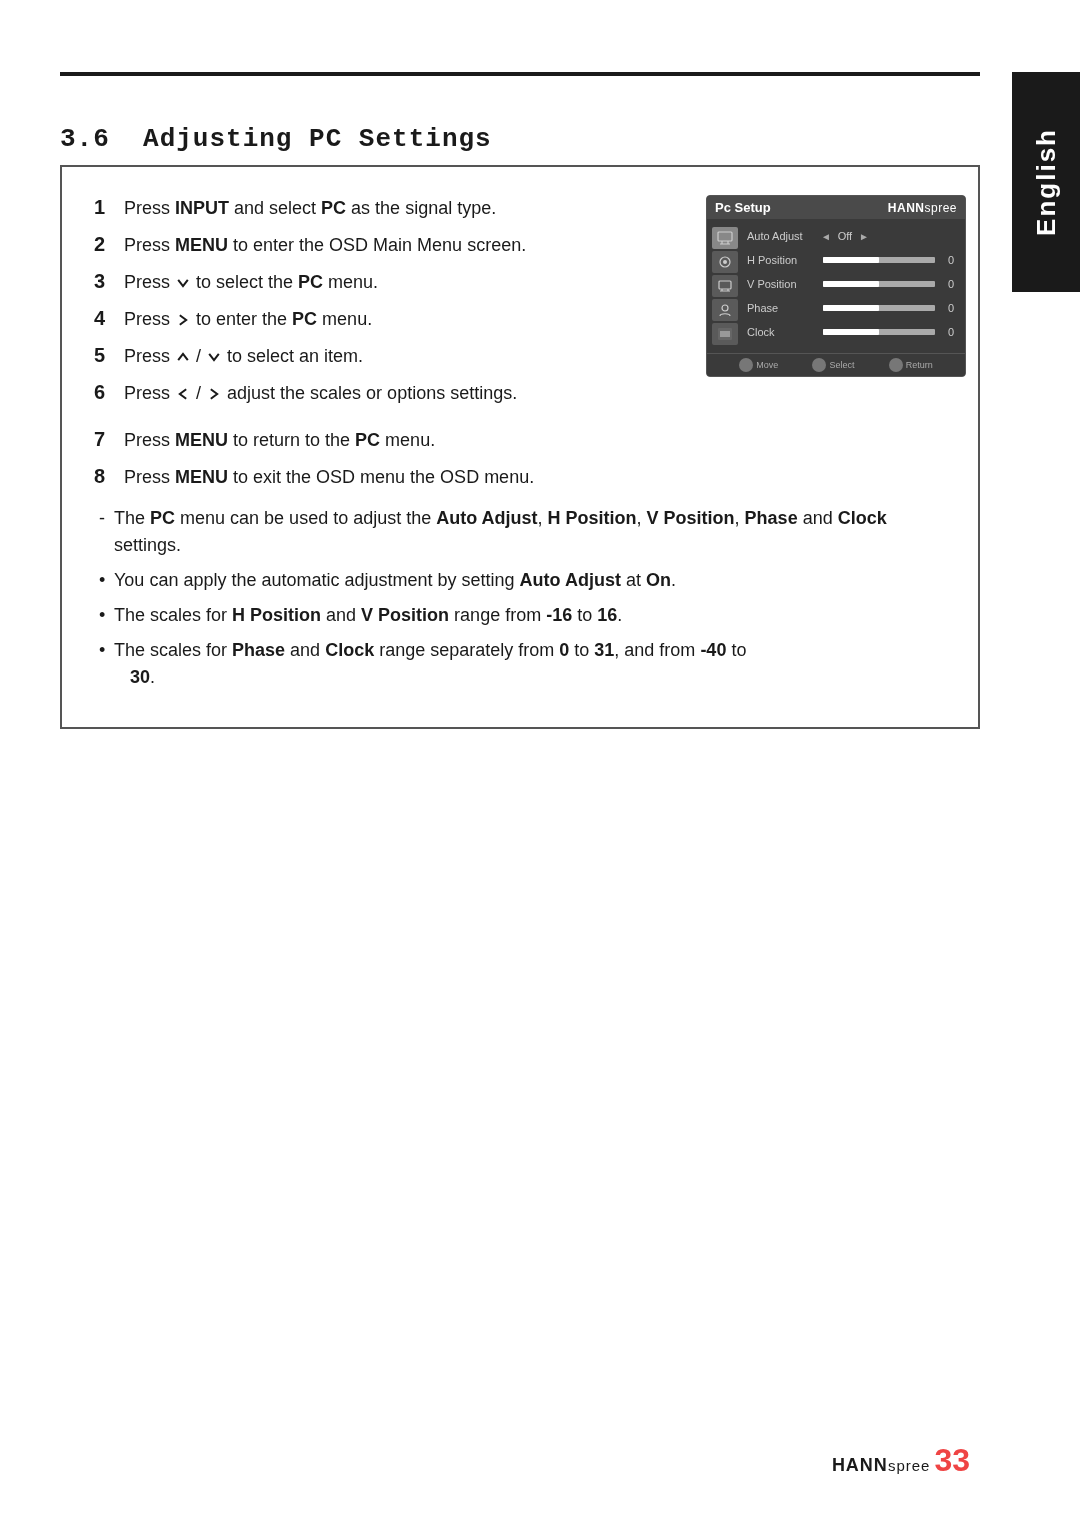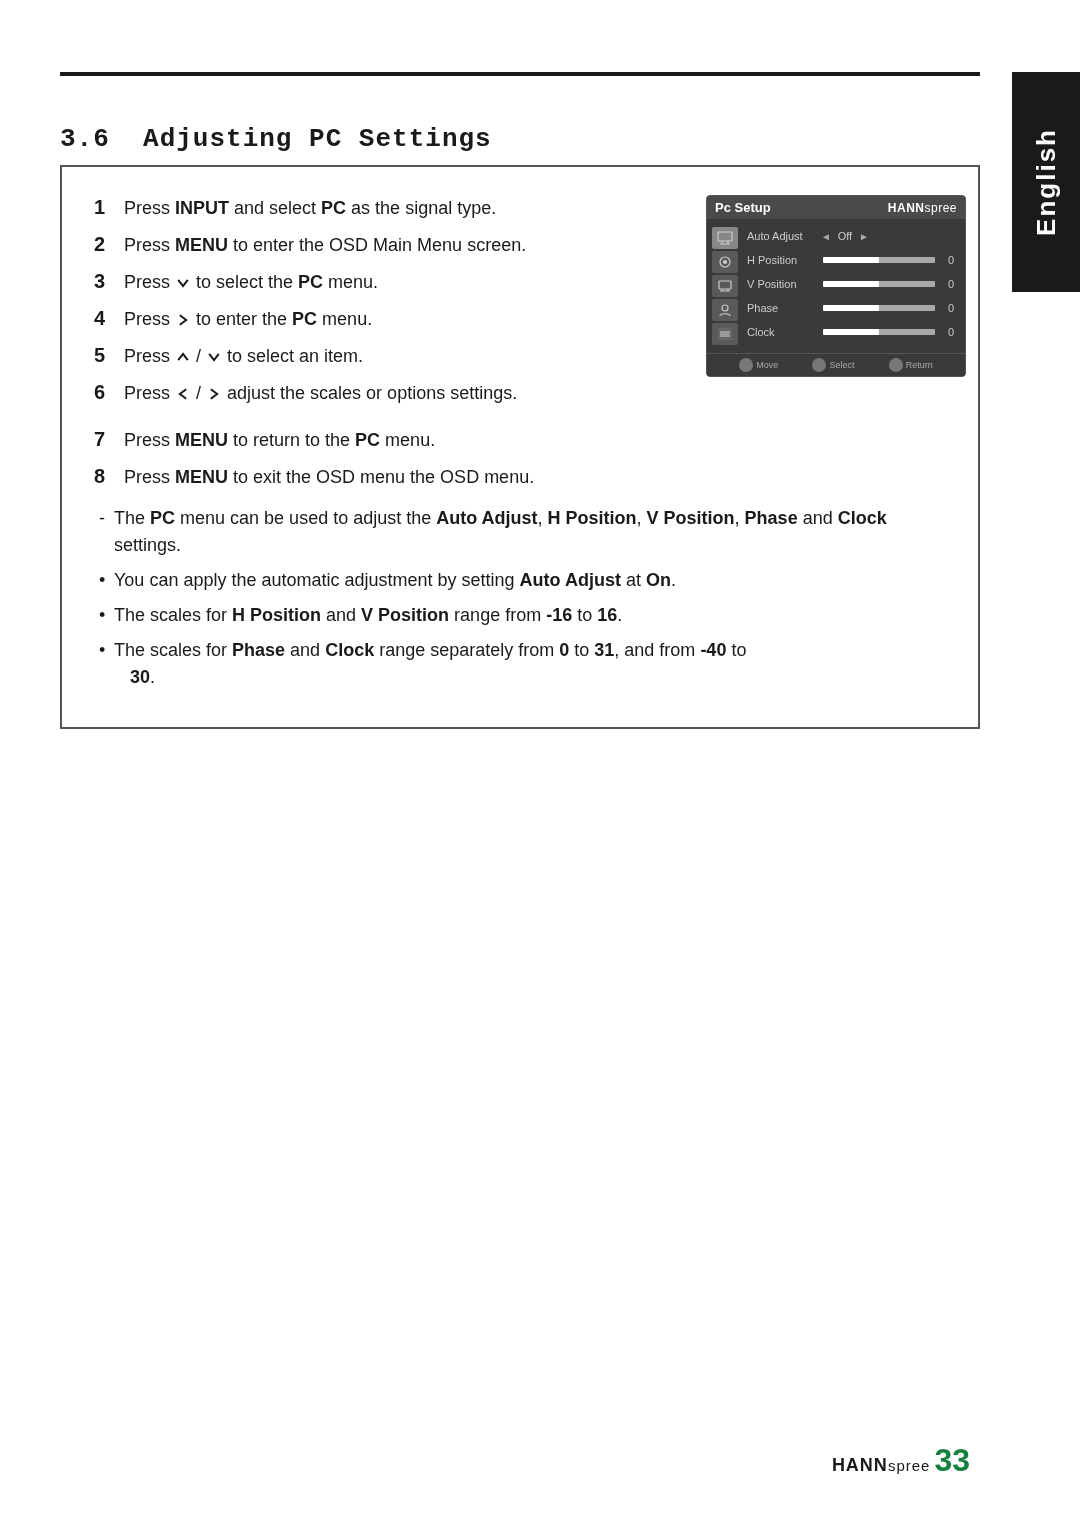--- a/index.html
+++ b/index.html
@@ -292,21 +292,21 @@
 
     .footer-brand-lower {
       font-weight: normal;
       font-size: 15px;
       text-transform: lowercase;
     }
 
     .footer-page {
       font-size: 32px;
       font-weight: bold;
-      color: #15803d;
+      color: #ef4444;
     }
   </style>
 </head>
 <body>
 
 <div class="top-rule"></div>
 
 <div class="english-tab">
   <span class="english-tab-text">English</span>
 </div>

